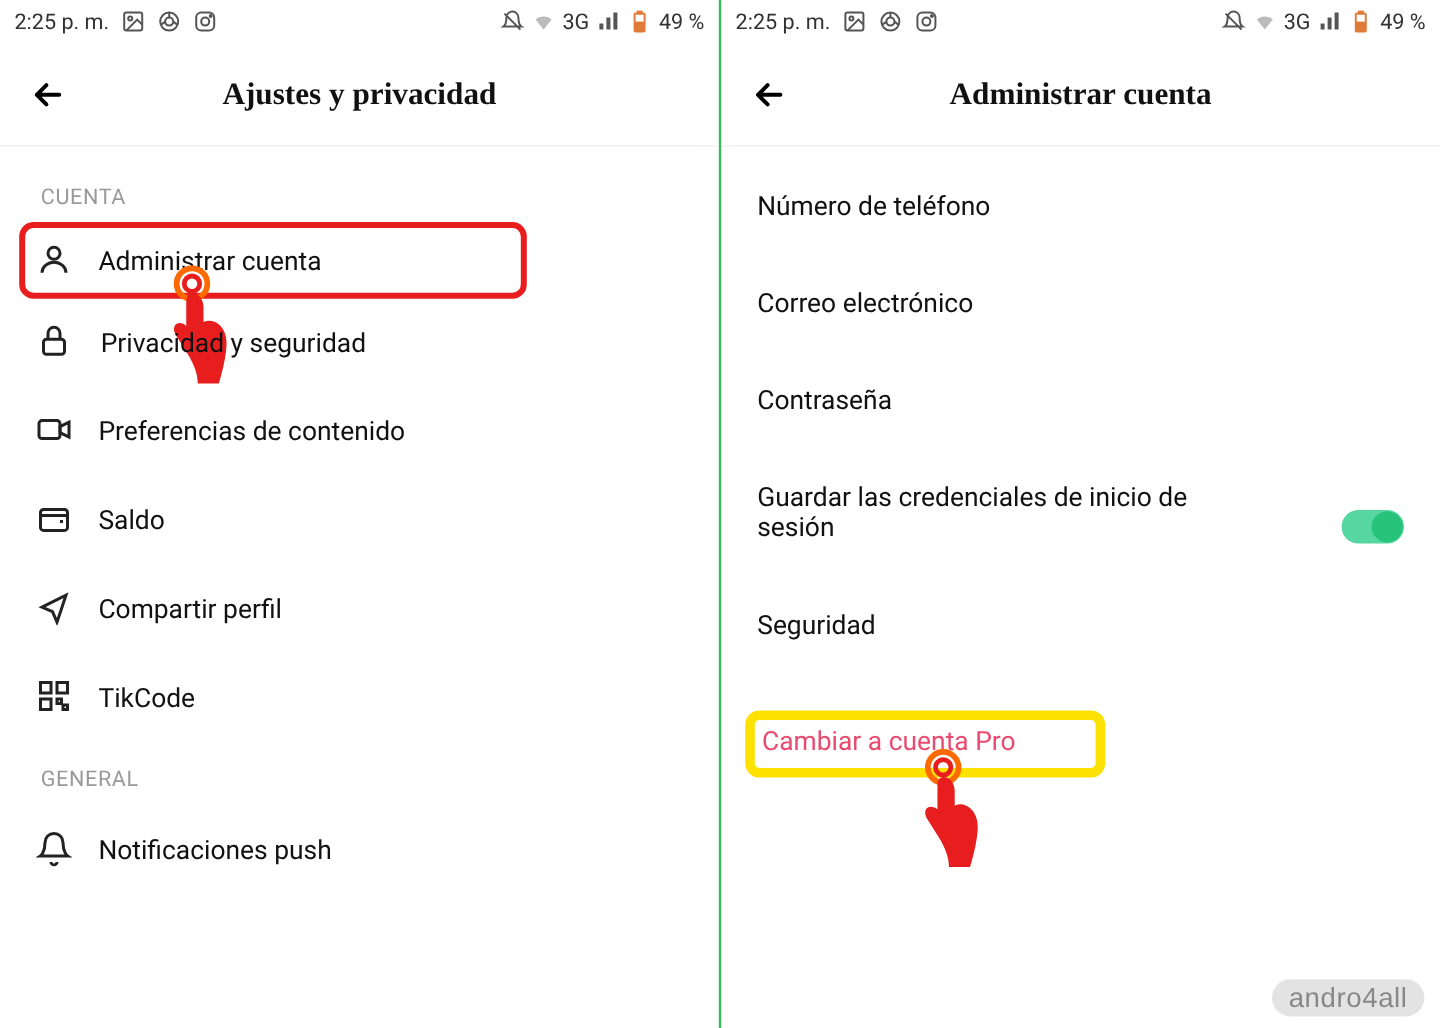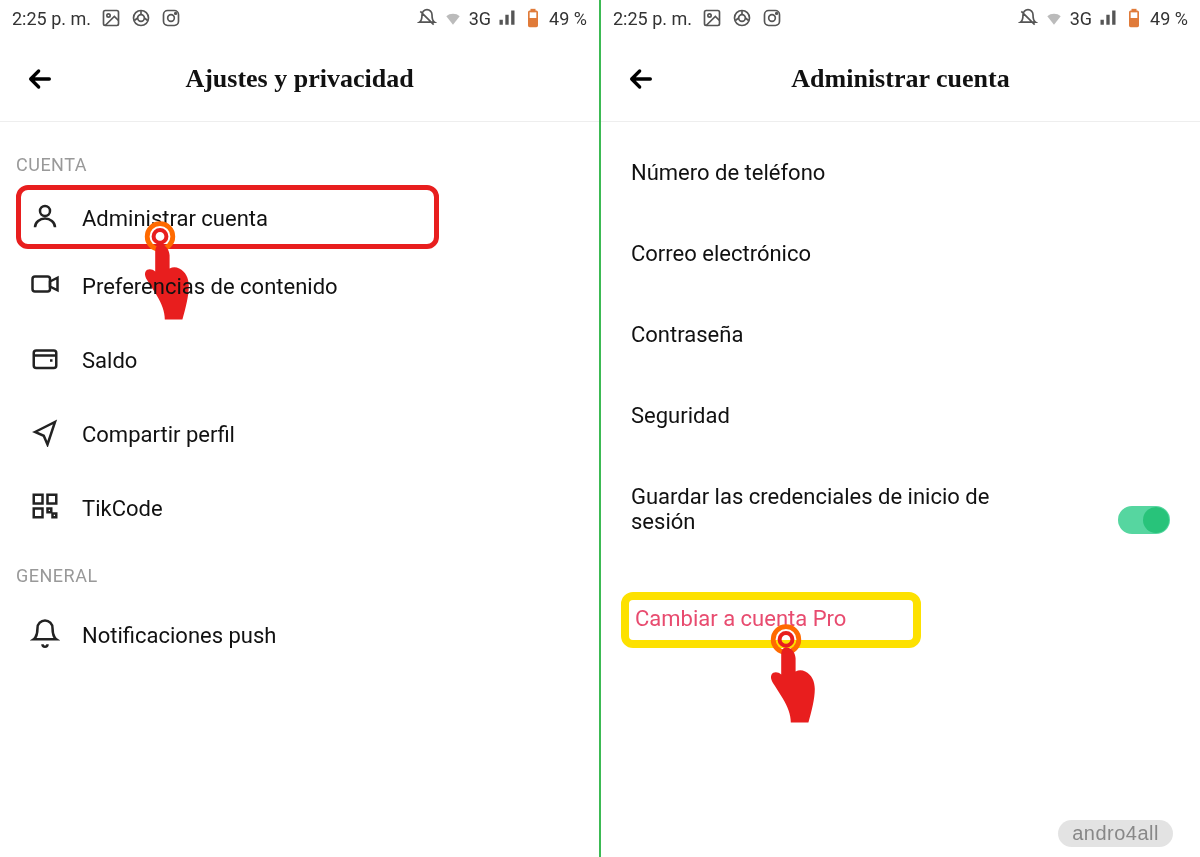--- a/index.html
+++ b/index.html
@@ -17,21 +17,21 @@
   .sb-icon svg { width: 100%; height: 100%; }
 
   
   .app-header { height: 86px; display: flex; align-items: center; padding: 0 20px; border-bottom: 1px solid #eee; }
   .back-btn { width: 40px; height: 40px; display:flex; align-items:center; justify-content:center; }
   .back-btn svg { width: 32px; height: 32px; }
   .header-title { flex: 1; text-align: center; font-size: 26px; font-weight: 700; color: #111; margin-left: -40px; font-family: Liberation Serif, serif; }
 
   
   .app-body { flex: 1; overflow: hidden; padding-top: 10px; }
-  .section-label { font-size: 18px; color: #999; padding: 22px 30px 10px 16px; letter-spacing: .5px; }
+  .section-label { font-size: 18px; color: #999; padding: 22px 30px 10px 34px; letter-spacing: .5px; }
   .menu-row { display: flex; align-items: flex-end; padding: 22px 30px; gap: 22px; position: relative; }
   .menu-icon { width: 30px; height: 30px; flex: 0 0 30px; display:flex;align-items:center;justify-content:center;color:#222;}
   .menu-icon svg{width:100%;height:100%;}
   .menu-label { font-size: 22px; color: #111; }
 
   
   .menu-row.noicon { padding: 28px 30px; }
   .menu-row.noicon .menu-label { font-size: 22px; }
   .menu-row .toggle { margin-left: auto; }
   .toggle { width: 52px; height: 28px; border-radius: 14px; background: #56d6a0; position: relative; }
@@ -39,21 +39,21 @@
 
   
   .hl-red { border: 5px solid #e81e1e; border-radius: 12px; position:absolute; }
   .hl-yellow { border: 8px solid #fde100; border-radius: 12px; position:absolute; }
 
   
   .tap-hand { position: absolute; width: 80px; height: 110px; }
   .tap-hand svg { width:100%; height:100%;}
 
   
-  .watermark { position:absolute; right:27px; bottom:10px; font-family: "Arial Rounded MT Bold", Arial, sans-serif; font-size: 20px; color:#888; background: rgba(200,200,200,.5); padding: 2px 14px; border-radius: 20px; letter-spacing:.5px;margin-top:28px;}
+  .watermark { position:absolute; right:13px; bottom:10px; font-family: "Arial Rounded MT Bold", Arial, sans-serif; font-size: 23px; color:#888; background: rgba(200,200,200,.5); padding: 2px 14px; border-radius: 20px; letter-spacing:.5px;margin-top:28px;}
 
   
   .pro-link { color: #e84b6f; font-size: 22px; }
 </style>
 </head>
 <body>
 
 <div class="container">
 
   <div class="phone left">
@@ -136,20 +136,29 @@
         </div>
         <div class="tap-hand" style="left:120px; top:34px;">
           <svg viewBox="0 0 100 130">
               <circle cx="50" cy="18" r="16" fill="none" stroke="#ff6a00" stroke-width="6"></circle>
               <circle cx="50" cy="18" r="8" fill="none" stroke="#e81e1e" stroke-width="5"></circle>
               <path d="M50 28 C46 28 44 32 44 38 L44 62 C40 58 34 58 32 62 C30 66 32 70 36 76 L46 92 C52 102 56 112 56 122 L78 122 C82 108 86 92 86 80 C86 70 82 62 74 58 C70 56 66 56 62 58 L62 42 C62 36 58 28 50 28 Z" fill="#e81e1e"></path>
             </svg>
         </div>
       </div>
 
+      <div class="menu-row">
+        <span class="menu-icon">
+            <svg viewBox="0 0 24 24" fill="none" stroke="#222" stroke-width="2">
+              <rect x="5" y="11" width="14" height="10" rx="2"></rect>
+              <path d="M8 11V7a4 4 0 018 0v4"></path>
+            </svg>
+          </span>
+        <span class="menu-label"><span style="opacity:0;">P</span><span style="margin-left:-12px;">Privacidad y seguridad</span></span>
+      </div>
 
       <div class="menu-row">
         <span class="menu-icon">
             <svg viewBox="0 0 24 24" fill="none" stroke="#222" stroke-width="2">
               <rect x="2" y="6" width="14" height="12" rx="2"></rect>
               <path d="M16 10l6-3v10l-6-3z"></path>
             </svg>
           </span>
         <span class="menu-label">Preferencias de contenido</span>
       </div>
@@ -266,25 +275,25 @@
       <div class="menu-row noicon">
         <span class="menu-label">Número de teléfono</span>
       </div>
       <div class="menu-row noicon">
         <span class="menu-label">Correo electrónico</span>
       </div>
       <div class="menu-row noicon">
         <span class="menu-label">Contraseña</span>
       </div>
       <div class="menu-row noicon">
-        <span class="menu-label">Seguridad</span>
-      </div>
-      <div class="menu-row noicon">
         <span class="menu-label" style="max-width:400px;">Guardar las credenciales de inicio de sesión</span>
         <span class="toggle"></span>
+      </div>
+      <div class="menu-row noicon">
+        <span class="menu-label">Seguridad</span>
       </div>
 
       <div style="position:relative; margin-top:30px;">
         <div class="hl-yellow" style="left:20px; top:0; width:300px; height:56px;"></div>
         <div class="menu-row noicon" style="padding:14px 34px;">
           <span class="pro-link">Cambiar a cuenta Pro</span>
         </div>
         <div class="tap-hand" style="left:145px; top:30px;">
           <svg viewBox="0 0 100 130">
               <circle cx="50" cy="18" r="16" fill="none" stroke="#ff6a00" stroke-width="6"></circle>

